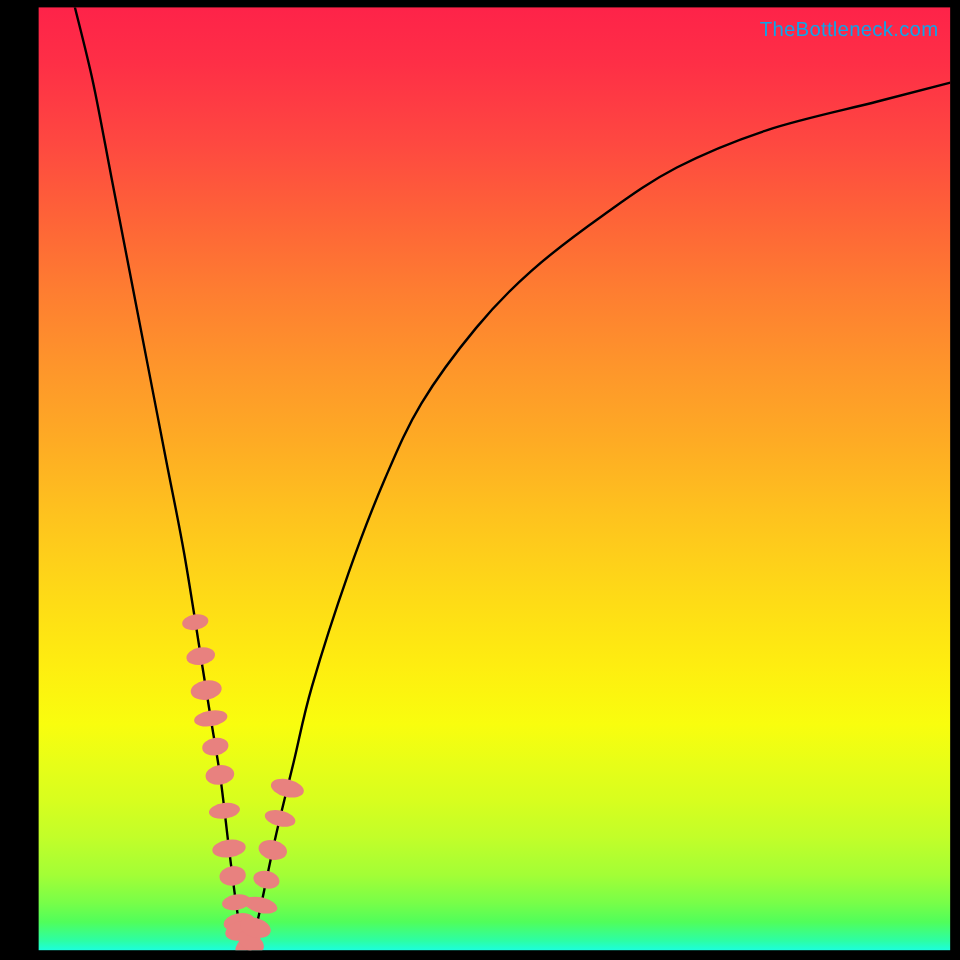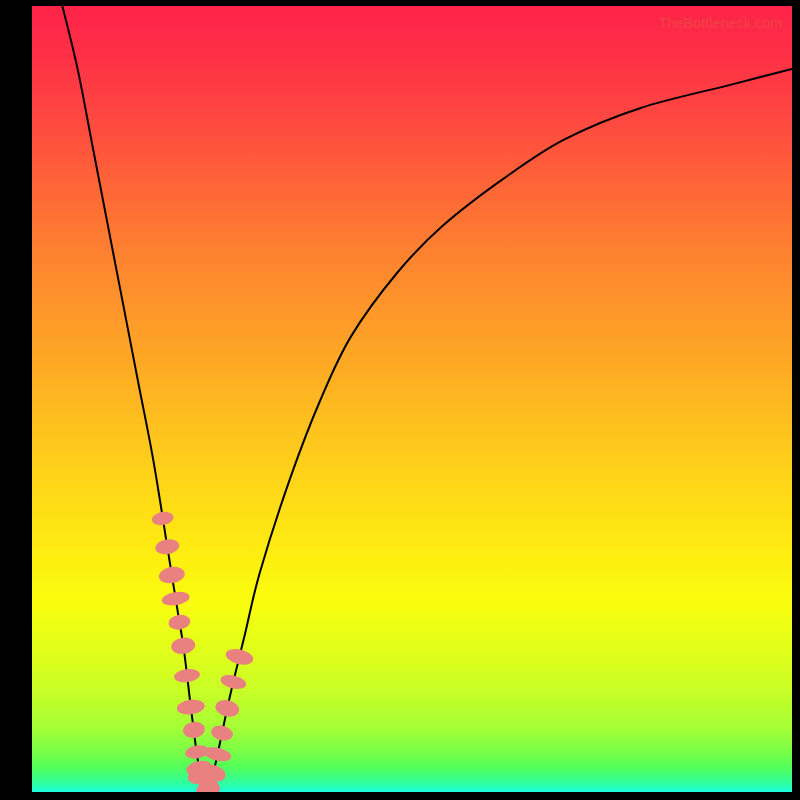--- a/index.html
+++ b/index.html
@@ -48,23 +48,23 @@
       #50fe5b 97%,
       #2cfea5 99%,
       #1cfede 100%
     );
   }
   .watermark {
     position: absolute;
     top: 9px;
     right: 10px;
     font-family: Arial, Helvetica, sans-serif;
-    font-size: 14px;
+    font-size: 17px;
     font-weight: 500;
-    color: #ef4444;
+    color: #0ea5e9;
     letter-spacing: 0.2px;
     user-select: none;
   }
   svg.curve {
     position: absolute;
     inset: 0;
   }
   .curve-path {
     fill: none;
     stroke: #000;

